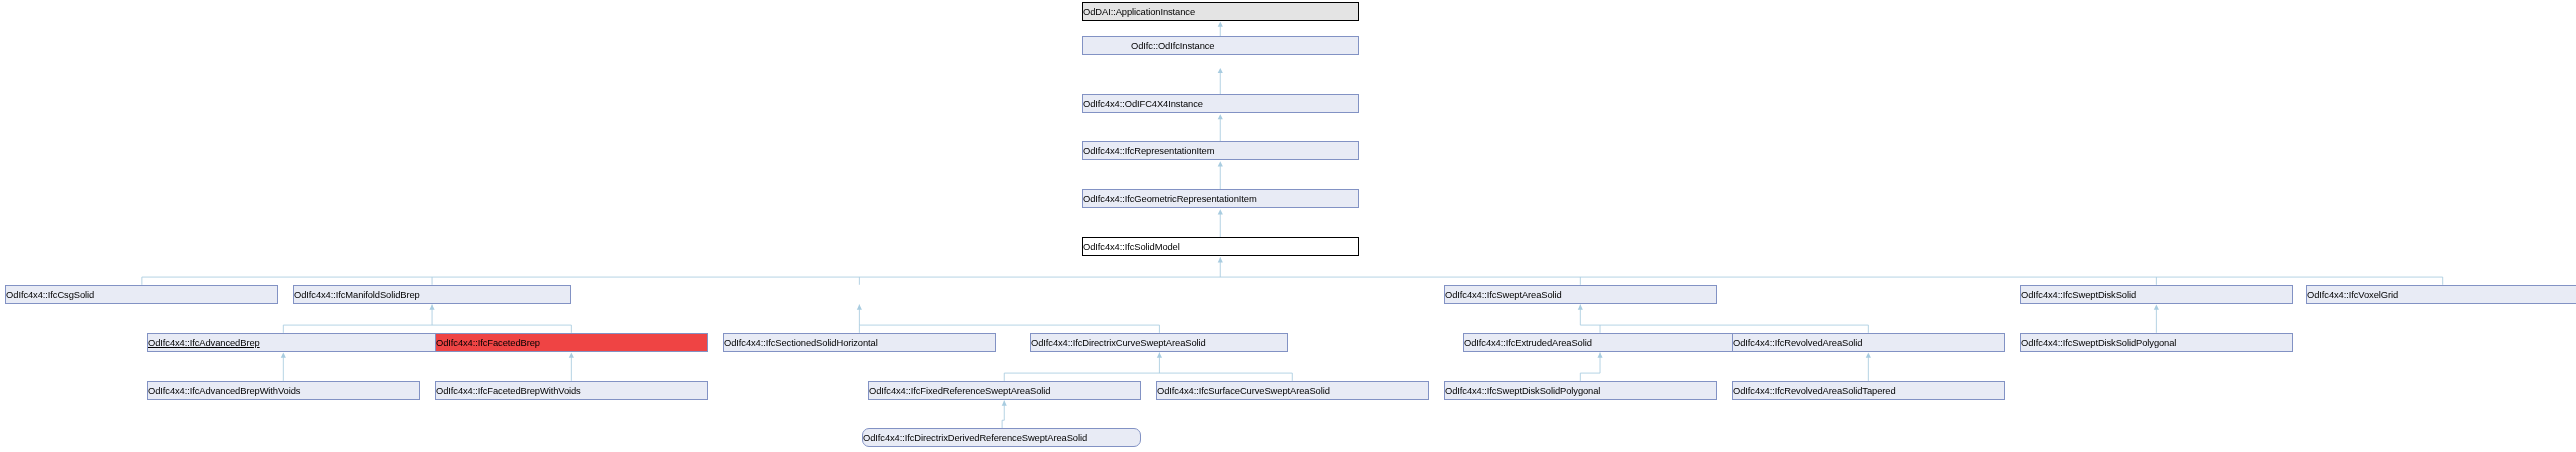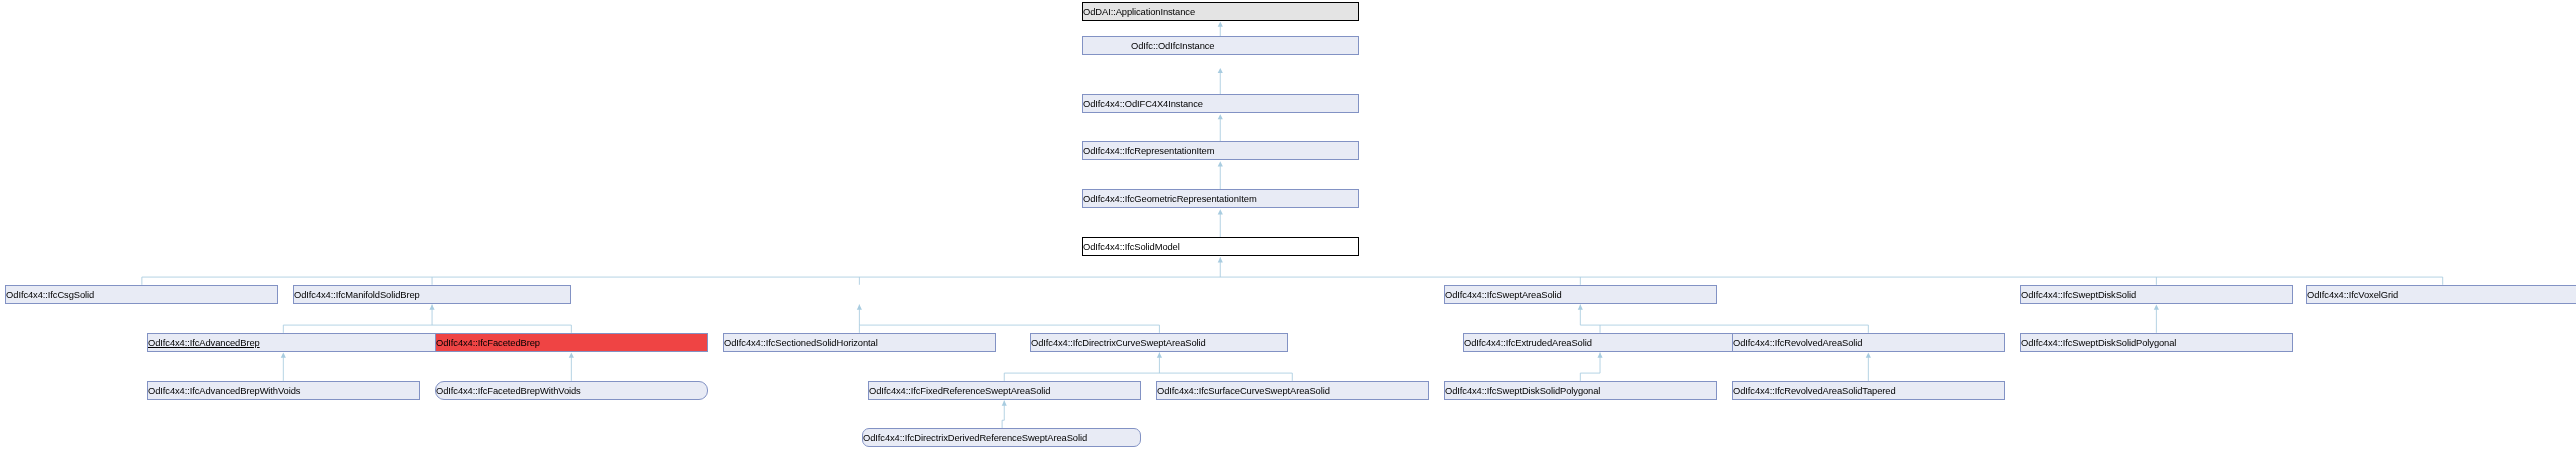--- a/index.html
+++ b/index.html
@@ -128,20 +128,20 @@
     <div class="node" style="left: 2020px; top: 285px; width: 273px; background: rgb(232, 235, 245); border-color: rgb(130, 146, 196);">OdIfc4x4::IfcSweptDiskSolid</div>
     <div class="node" style="left: 2306px; top: 285px; width: 273px; background: rgb(232, 235, 245); border-color: rgb(130, 146, 196);">OdIfc4x4::IfcVoxelGrid</div>
     <div class="node" style="left: 147px; top: 333px; width: 300px; background: rgb(232, 235, 245); border-color: rgb(130, 146, 196); text-decoration: underline;">OdIfc4x4::IfcAdvancedBrep</div>
     <div class="node" style="left: 435px; top: 333px; width: 273px; background: #ef4444; border-color: rgb(130, 146, 196);">OdIfc4x4::IfcFacetedBrep</div>
     <div class="node" style="left: 723px; top: 333px; width: 273px; background: rgb(232, 235, 245); border-color: rgb(130, 146, 196);">OdIfc4x4::IfcSectionedSolidHorizontal</div>
     <div class="node" style="left: 1030px; top: 333px; width: 258px; background: rgb(232, 235, 245); border-color: rgb(130, 146, 196);">OdIfc4x4::IfcDirectrixCurveSweptAreaSolid</div>
     <div class="node" style="left: 1463px; top: 333px; width: 273px; background: rgb(232, 235, 245); border-color: rgb(130, 146, 196);">OdIfc4x4::IfcExtrudedAreaSolid</div>
     <div class="node" style="left: 1732px; top: 333px; width: 273px; background: rgb(232, 235, 245); border-color: rgb(130, 146, 196);">OdIfc4x4::IfcRevolvedAreaSolid</div>
     <div class="node" style="left: 2020px; top: 333px; width: 273px; background: rgb(232, 235, 245); border-color: rgb(130, 146, 196);">OdIfc4x4::IfcSweptDiskSolidPolygonal</div>
     <div class="node" style="left: 147px; top: 381px; width: 273px; background: rgb(232, 235, 245); border-color: rgb(130, 146, 196);">OdIfc4x4::IfcAdvancedBrepWithVoids</div>
-    <div class="node" style="left: 435px; top: 381px; width: 273px; background: rgb(232, 235, 245); border-color: rgb(130, 146, 196); border-radius: 9px;">OdIfc4x4::IfcFacetedBrepWithVoids</div>
+    <div class="node" style="left: 435px; top: 381px; width: 273px; background: rgb(232, 235, 245); border-color: rgb(130, 146, 196);">OdIfc4x4::IfcFacetedBrepWithVoids</div>
     <div class="node" style="left: 868px; top: 381px; width: 273px; background: rgb(232, 235, 245); border-color: rgb(130, 146, 196);">OdIfc4x4::IfcFixedReferenceSweptAreaSolid</div>
     <div class="node" style="left: 1156px; top: 381px; width: 273px; background: rgb(232, 235, 245); border-color: rgb(130, 146, 196);">OdIfc4x4::IfcSurfaceCurveSweptAreaSolid</div>
     <div class="node" style="left: 1444px; top: 381px; width: 273px; background: rgb(232, 235, 245); border-color: rgb(130, 146, 196);">OdIfc4x4::IfcSweptDiskSolidPolygonal</div>
     <div class="node" style="left: 1732px; top: 381px; width: 273px; background: rgb(232, 235, 245); border-color: rgb(130, 146, 196);">OdIfc4x4::IfcRevolvedAreaSolidTapered</div>
     <div class="node" style="left: 862px; top: 428px; width: 279px; background: rgb(232, 235, 245); border-color: rgb(130, 146, 196); border-radius: 7px;">OdIfc4x4::IfcDirectrixDerivedReferenceSweptAreaSolid</div>
   </div>
 
 
 </body></html>

